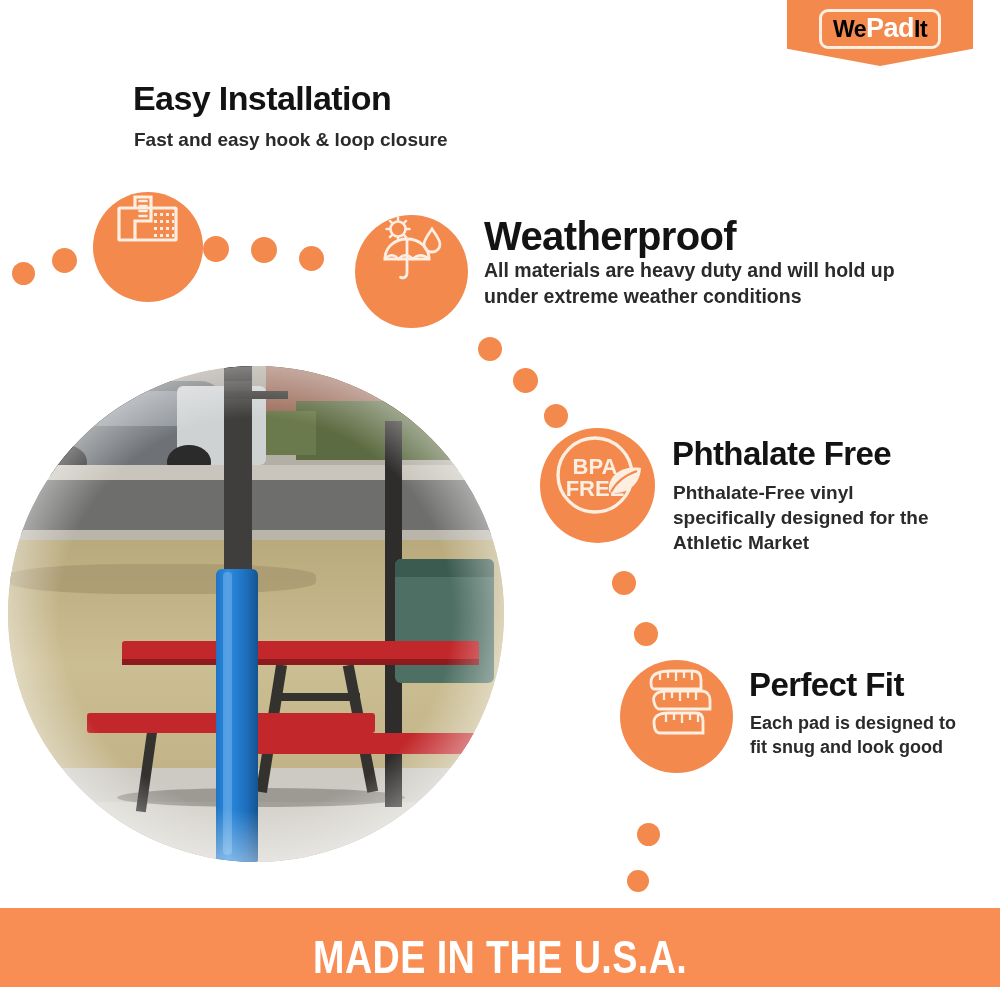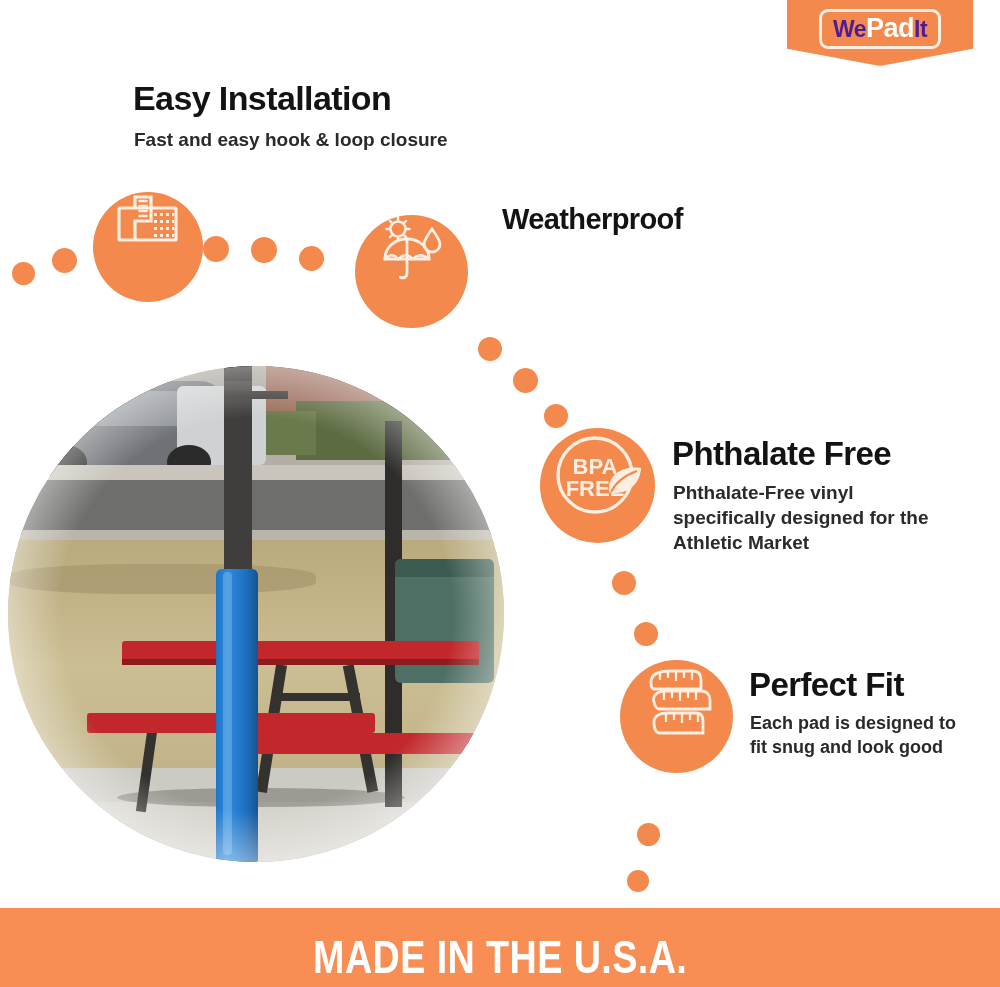--- a/index.html
+++ b/index.html
@@ -20,21 +20,21 @@
     display: flex; align-items: flex-start; justify-content: center;
   }
   .logo-inner {
     margin-top: 9px;
     border: 3px solid #fdeee2;
     border-radius: 9px;
     padding: 3px 11px 4px 11px;
     display: flex; align-items: baseline;
     line-height: 1;
   }
-  .logo-we, .logo-it { font-size: 23px; font-weight: 700; color:#4c1d95; letter-spacing:-0.5px;}
+  .logo-we, .logo-it { font-size: 23px; font-weight: 700; color:#000000; letter-spacing:-0.5px;}
   .logo-pad { font-size: 27px; font-weight: 900; color:#ffffff; letter-spacing:-0.5px;}
 
   
   .feature-title {
     position:absolute;
     font-weight: 800;
     color: #131313;
     letter-spacing: -0.6px;
     line-height: 1.06;
     white-space: nowrap;
@@ -190,21 +190,22 @@
         <path d="M30.1 5.9 l-2.3 2.3"></path>
           <path d="M16.2 19.8 l-2.3 2.3"></path>
       </g>
       <path d="M56 14 c5 7 8 11.5 8 15 a8 8 0 0 1 -16 0 c0 -3.5 3 -8 8 -15 z" stroke-width="2.8"></path>
       <path d="M9 44 c0 -12 10 -20 22 -20 s22 8 22 20 z" stroke-width="2.9"></path>
       <path d="M9 44 c4.5 -5 9 -5 13.5 0 c4.5 -5 9.5 -5 14.5 0 c5 -5 10 -5 16 0" stroke-width="2.6"></path>
       <path d="M31 24 v34 c0 4 -3.5 6 -6.5 4.2" stroke-width="2.8"></path>
     </svg>
   </div>
 
-  <div class="feature-title" style="left:484px; top:204px; font-size:29px;margin-left:18px;">Weatherproof</div>
+  <div class="feature-title" style="left:484px; top:215px; font-size:40px;">Weatherproof</div>
+  <div class="feature-desc" style="left:484px; top:258px; font-size:19.5px; width:420px;">All materials are heavy duty and will hold up under extreme weather conditions</div>
 
   <div class="dot" style="left:478px; top:337px; width:24px; height:24px;"></div>
   <div class="dot" style="left:513px; top:368px; width:25px; height:25px;"></div>
   <div class="dot" style="left:544px; top:404px; width:24px; height:24px;"></div>
 
   <div class="icon-circle" style="left:540px; top:428px; width:115px; height:115px;">
     <svg width="98" height="98" viewBox="0 0 98 98">
       <circle cx="46" cy="47" r="37" fill="none" stroke="#fdeee2" stroke-width="3.4"></circle>
       <text x="46" y="46" font-family="Liberation Sans, sans-serif" font-size="22" font-weight="800" fill="#fdeee2" text-anchor="middle">BPA</text>
       <text x="46" y="68" font-family="Liberation Sans, sans-serif" font-size="22" font-weight="800" fill="#fdeee2" text-anchor="middle">FREE</text>

